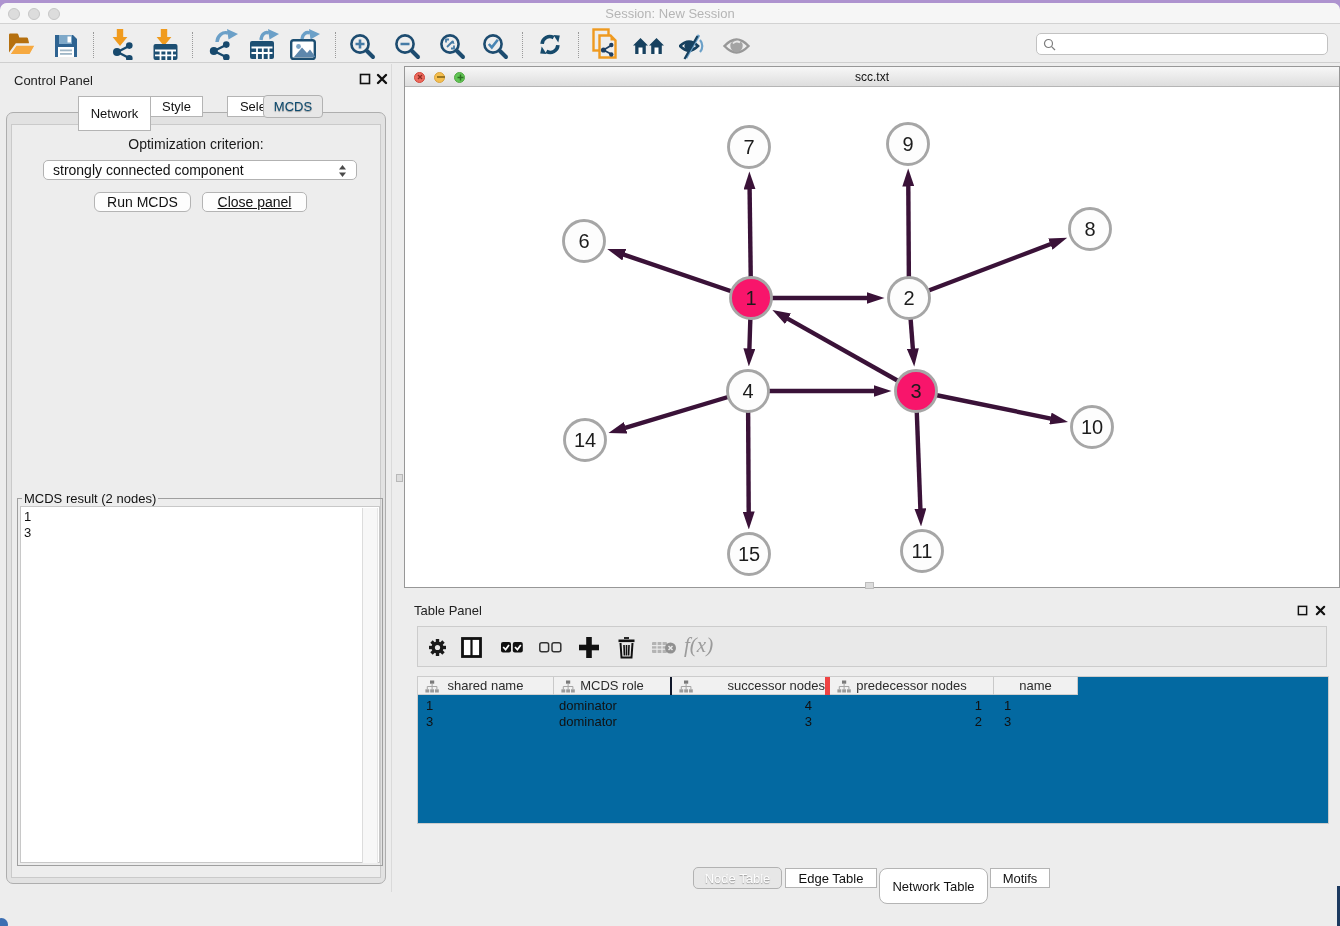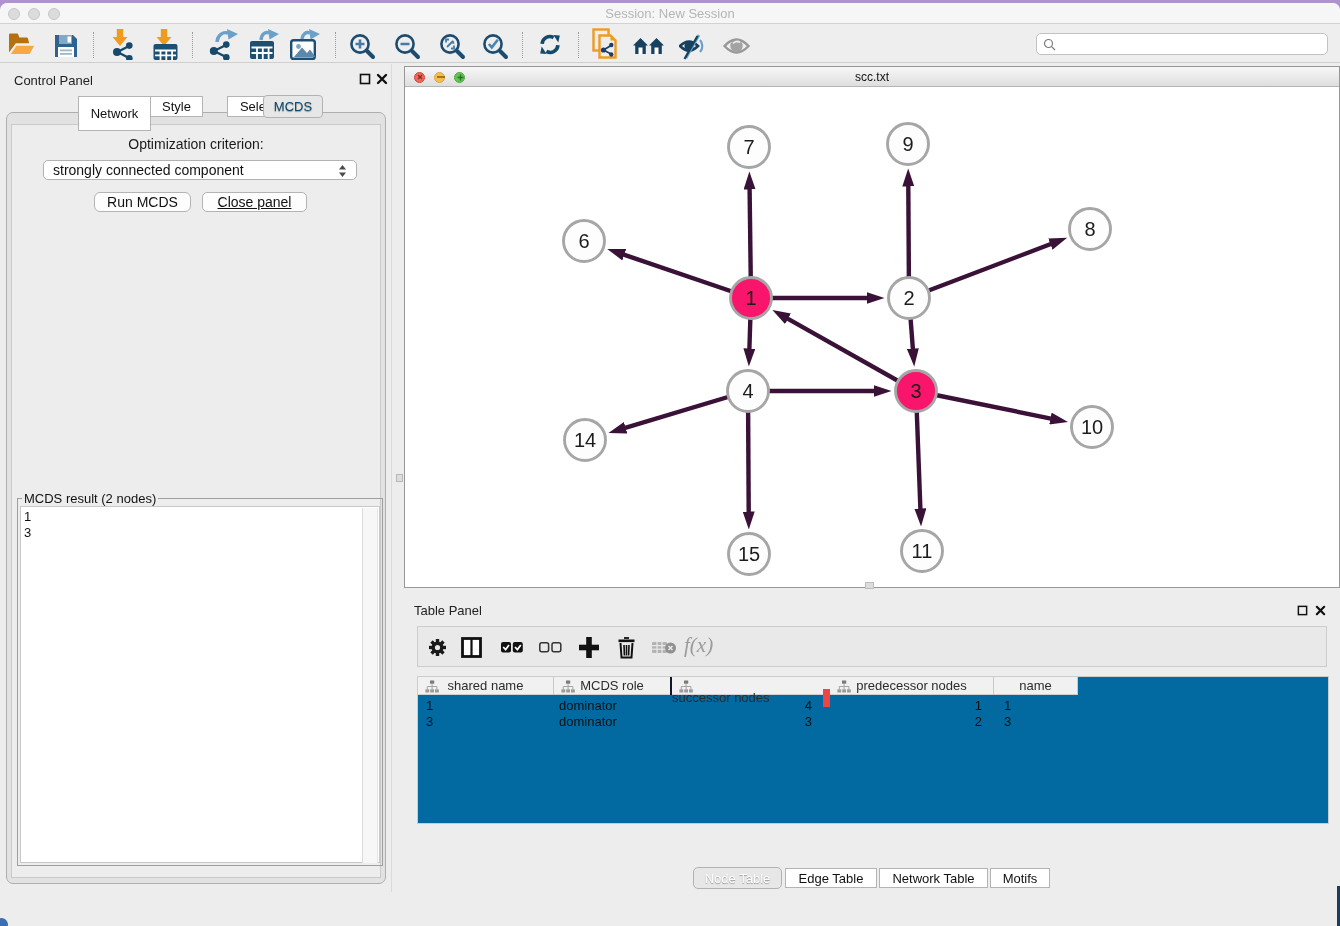--- a/index.html
+++ b/index.html
@@ -340,21 +340,21 @@
       <circle cx="18.5" cy="7" r="5.5" fill="#909090"></circle>
       <path d="M16.5,5 l4,4 m0,-4 l-4,4" stroke="#e9e9e9" stroke-width="1.5"></path>
     </svg>
     <div class="abs" style="left:266px;top:6px;font-family:'Liberation Serif',serif;font-style:italic;font-size:21px;color:#9b9b9b;">f(x)</div>
   </div>
 
   <div class="abs" style="left:13px;top:81px;width:912px;height:148px;background:#0369a1;border:1px solid #cccccc;">
     <div id="thead" class="abs" style="left:0;top:0;height:18px;width:660px;background:#f1f1f1;border-bottom:1px solid #d0d0d0;font-size:13px;color:#2c2c2c;">
       <div class="abs" style="left:0;top:0;width:136px;height:18px;border-right:1px solid #c9c9c9;text-align:center;line-height:17px;">shared name</div>
       <div class="abs" style="left:136px;top:0;width:118px;height:18px;border-right:2px solid #0f172a;text-align:center;line-height:17px;">MCDS role</div>
-      <div class="abs" style="left:254px;top:12px;width:158px;height:18px;border-right:7px solid #ef4444;text-align:left;line-height:17px;">successor nodes</div>
+      <div class="abs" style="left:254px;top:0;width:158px;height:18px;border-right:5px solid #ef4444;text-align:right;line-height:17px;">successor nodes</div>
       <div class="abs" style="left:412px;top:0;width:164px;height:18px;border-right:1px solid #c9c9c9;text-align:center;line-height:17px;">predecessor nodes</div>
       <div class="abs" style="left:576px;top:0;width:84px;height:18px;border-right:1px solid #c9c9c9;text-align:center;line-height:17px;">name</div>
       <svg class="abs" style="left:7px;top:3px;" width="14" height="13" viewBox="0 0 14 13">
             <rect x="5" y="0.5" width="4.2" height="3.2" fill="#7a7a7a"></rect>
             <g fill="#9b9b9b">
               <rect x="0.4" y="9.3" width="3.8" height="3.2"></rect>
               <rect x="5.2" y="9.3" width="3.8" height="3.2"></rect>
               <rect x="10" y="9.3" width="3.8" height="3.2"></rect>
             </g>
             <g stroke="#a5a5a5" stroke-width="1" fill="none">
@@ -404,21 +404,21 @@
       <div class="abs" style="left:8px;top:18px;">3</div>
       <div class="abs" style="left:141px;top:18px;">dominator</div>
       <div class="abs" style="left:254px;top:18px;width:140px;text-align:right;">3</div>
       <div class="abs" style="left:412px;top:18px;width:152px;text-align:right;">2</div>
       <div class="abs" style="left:586px;top:18px;">3</div>
     </div>
   </div>
 
   <div class="seg" style="left:289px;top:272px;width:89px;height:22px;background:#e7e7e7;border:1px solid #b2b2b2;border-radius:5px;color:#fdfdfd;text-shadow:0 1px 1px #9a9a9a;">Node Table</div>
   <div class="seg" style="left:381px;top:273px;width:92px;height:20px;">Edge Table</div>
-  <div class="seg" style="left:475px;top:273px;width:109px;height:20px;">Network Table</div>
+  <div class="seg" style="left:475px;top:273px;width:109px;height:36px;border-radius:8px;">Network Table</div>
   <div class="seg" style="left:586px;top:273px;width:60px;height:20px;">Motifs</div>
 </div>
 
 
 </div>
 
 <div class="abs" style="left:1337px;top:886px;width:3px;height:40px;background:#1d3a60;z-index:50;"></div>
 <div class="abs" style="left:-5px;top:918px;width:13px;height:13px;border-radius:50%;background:#3c6fb2;z-index:50;"></div>
 
 </body></html>

